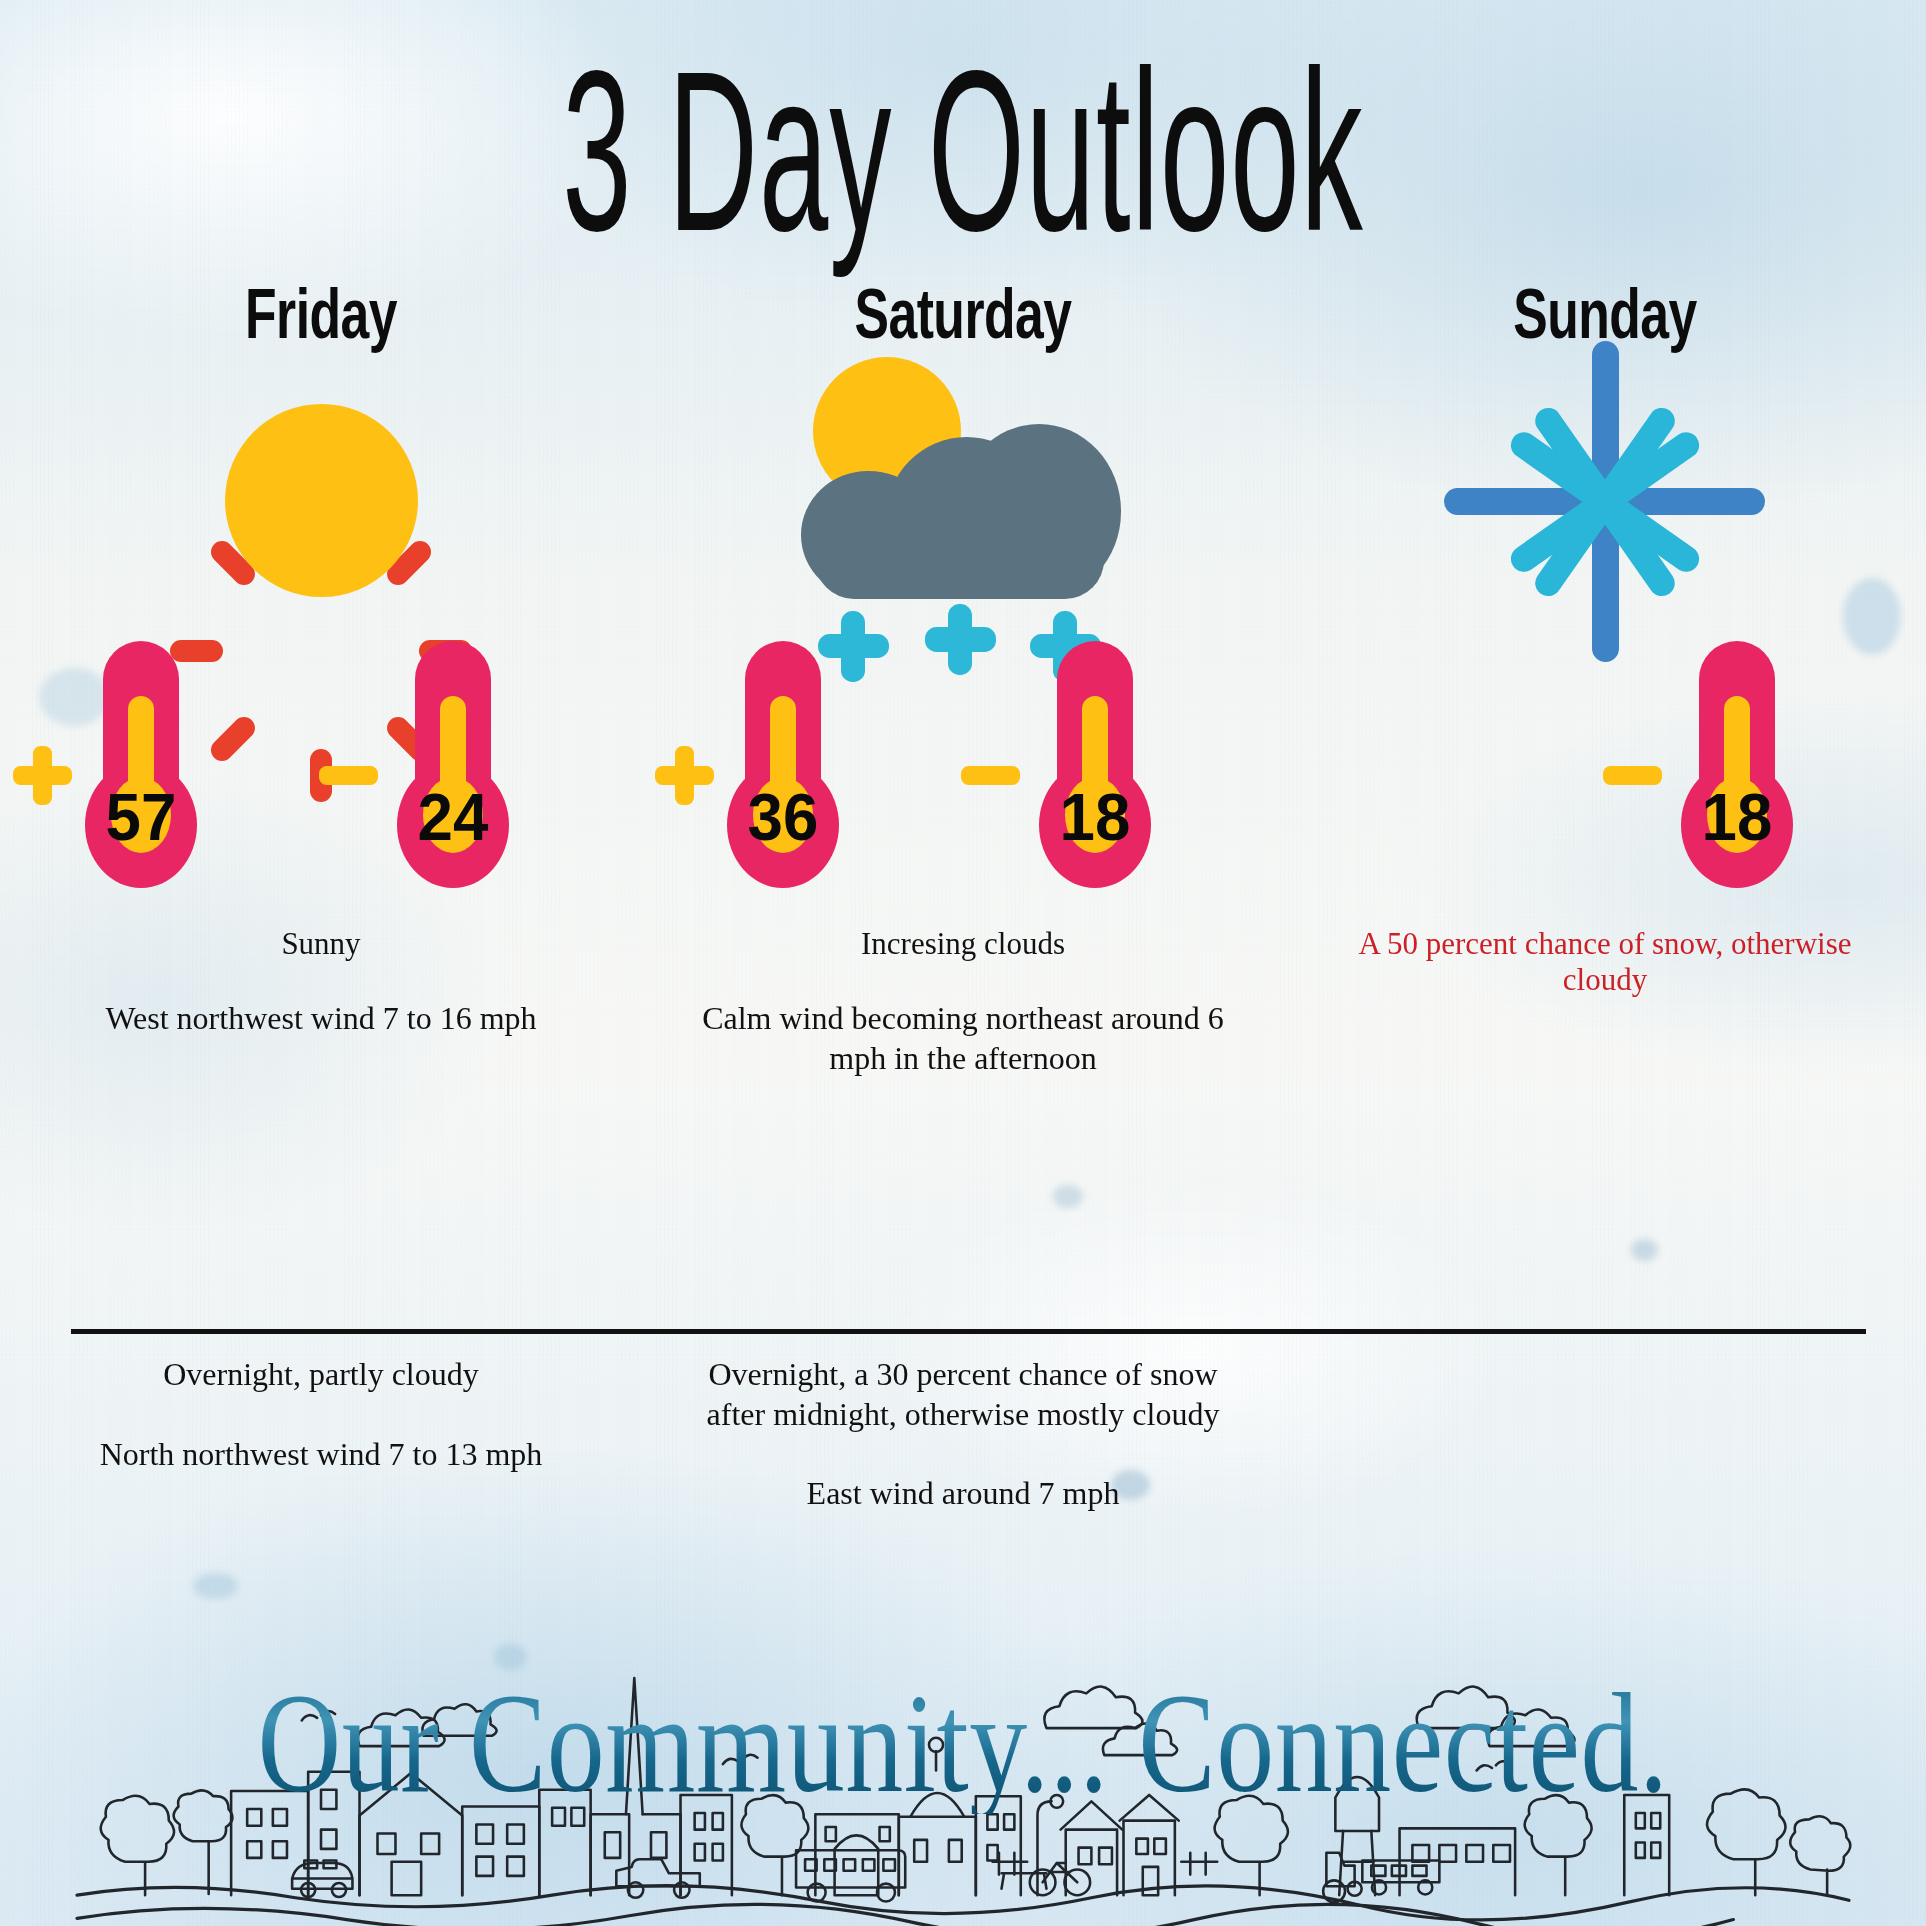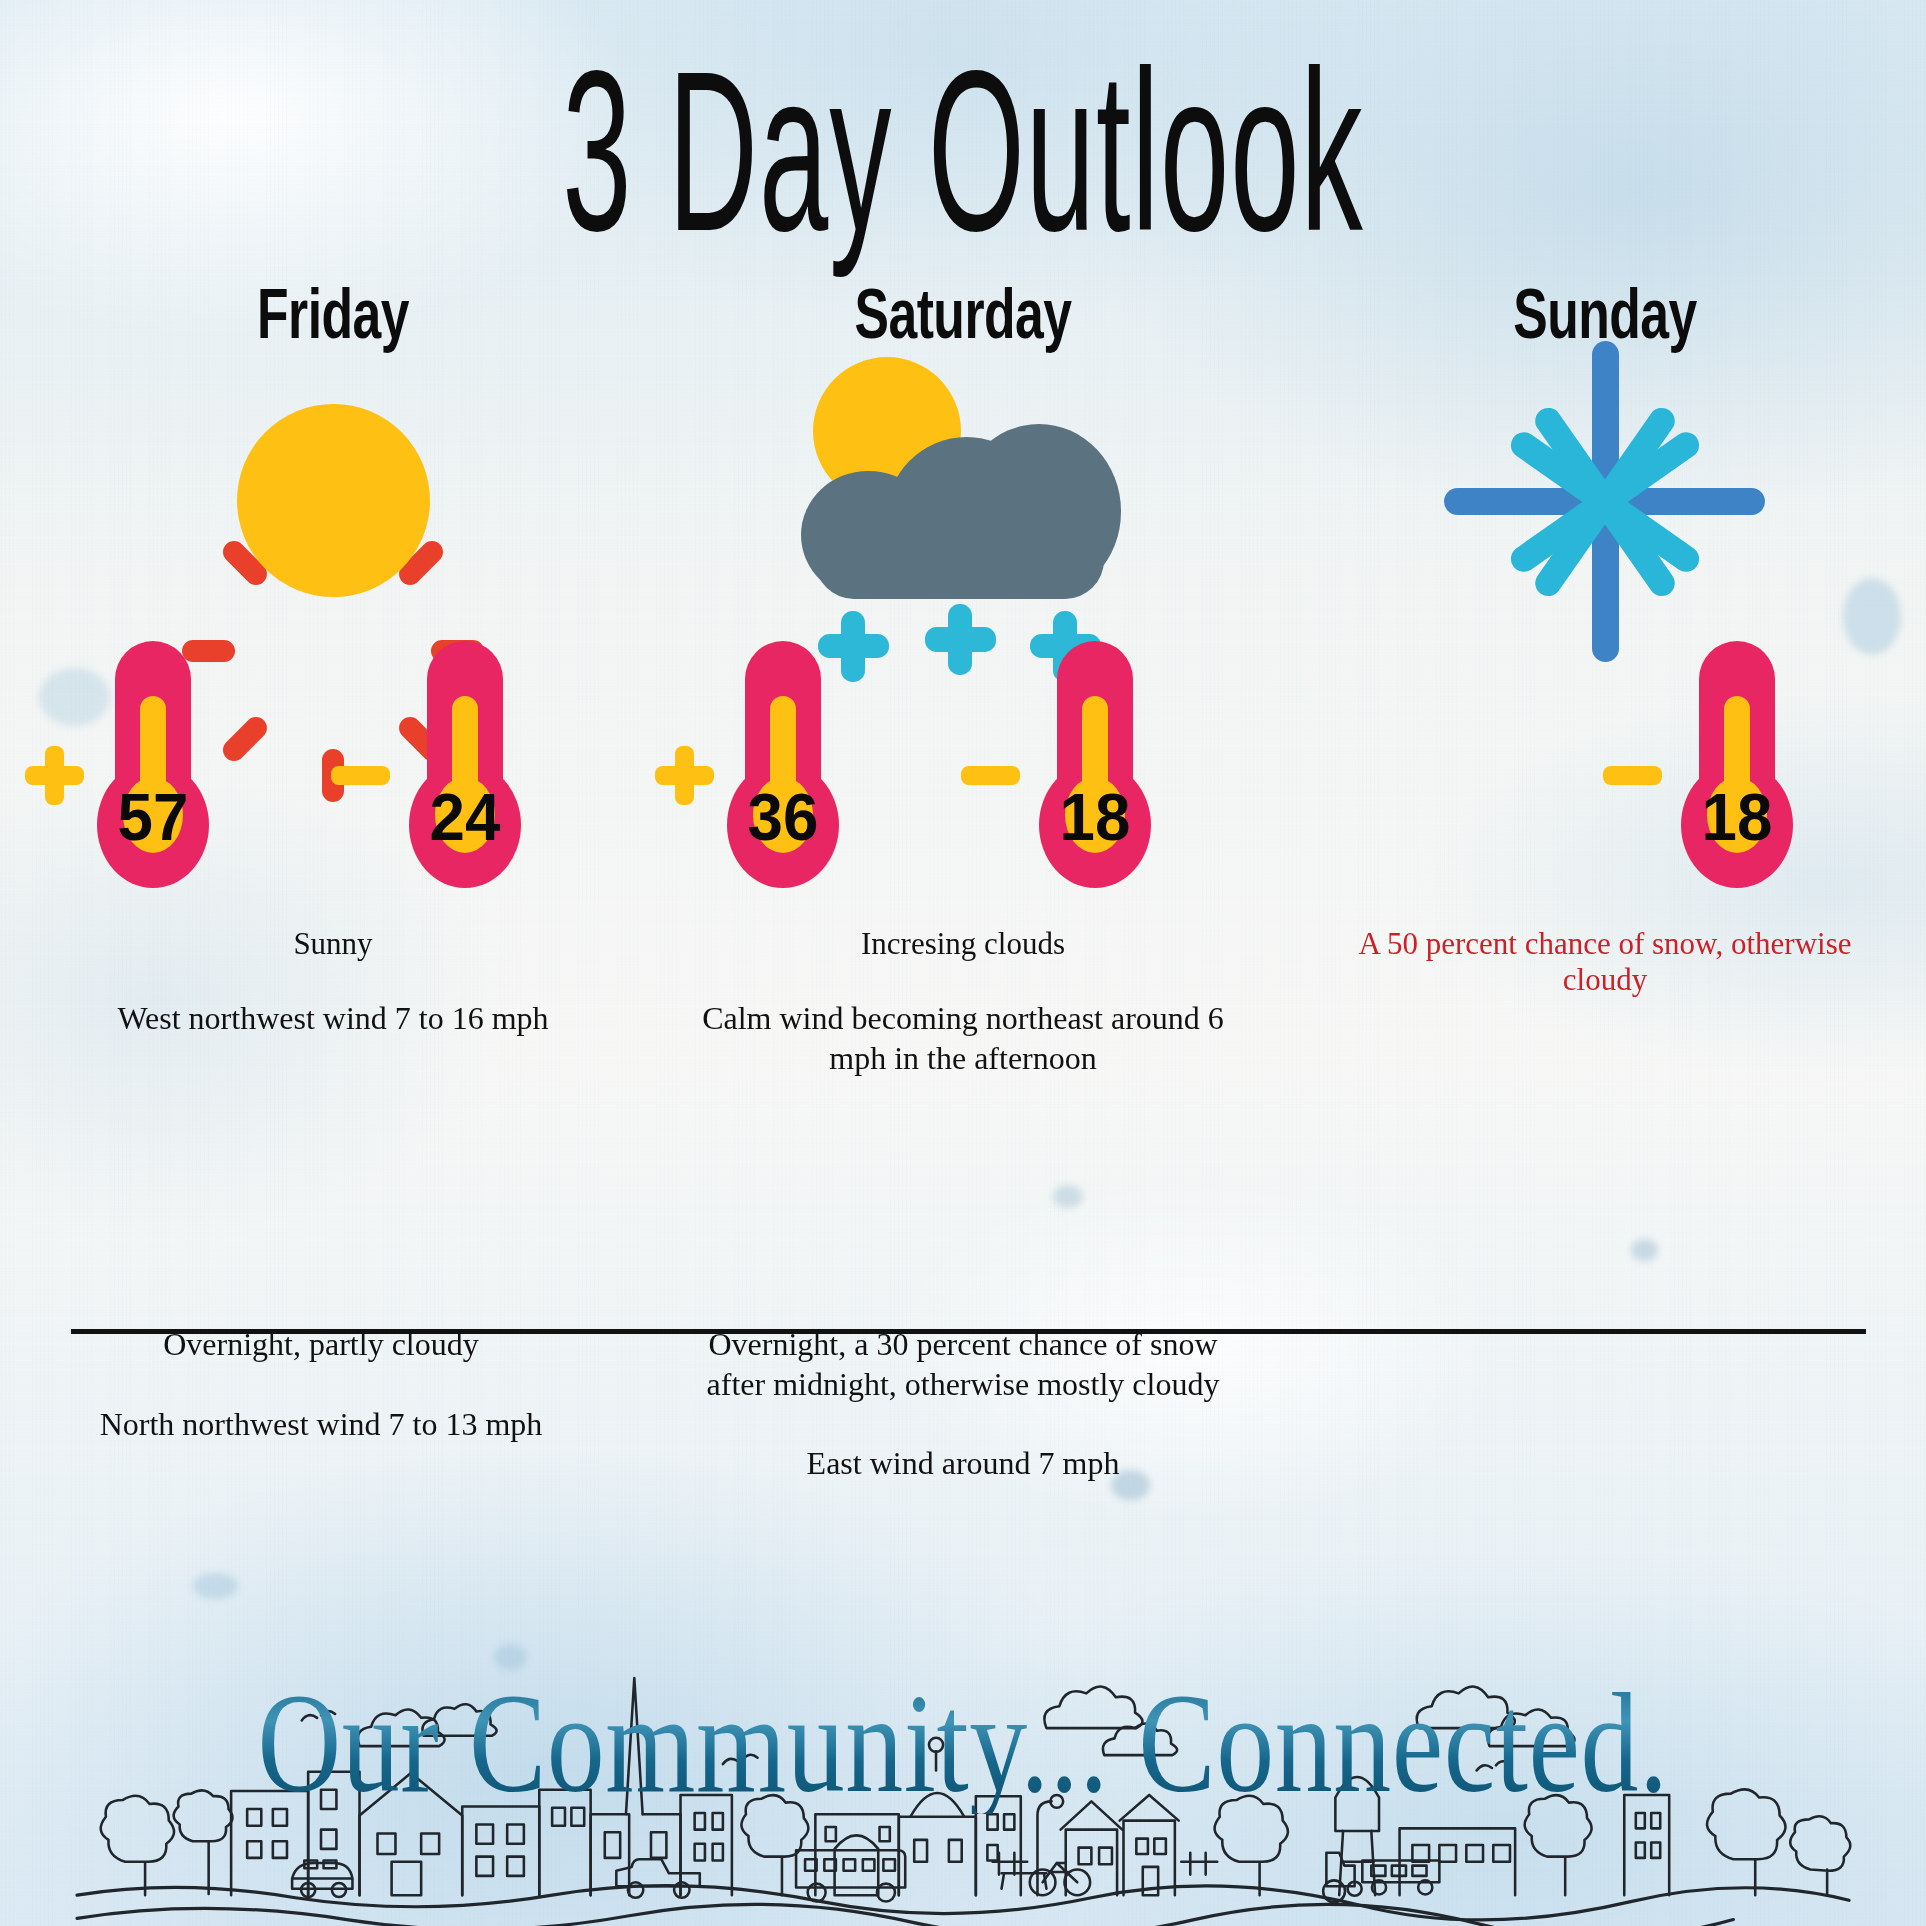--- a/index.html
+++ b/index.html
@@ -54,21 +54,21 @@
     font-weight:400;
     letter-spacing:1.3px;
     color:#0d0d0d;
     transform:scaleX(.72) scaleY(1.32);
     transform-origin:50% 0%;
   }
 
   
   #columns { position:absolute; top:276px; left:0; width:1926px; height:1079px; }
   .col { position:absolute; top:0; width:642px; height:100%; }
-  .col.c0 { left:12px; }
+  .col.c0 { left:0; }
   .col.c1 { left:642px; }
   .col.c2 { left:1284px; }
 
   .day-name {
     text-align:center;
     font-family:"Liberation Sans", sans-serif;
     font-weight:700; font-size:63px; line-height:1;
     color:#0c0c0c; letter-spacing:-0.6px;
     transform:scaleX(.82) scaleY(1.12);
     margin-top:6.4px;
@@ -170,21 +170,21 @@
   }
   .red { color:#CC2026; }
 
   
   #divider {
     position:absolute; left:71px; top:1329px; width:1795px; height:5.1px;
     background:#111;
   }
 
   
-  #overnight { position:absolute; top:1325px; left:0; width:1926px; height:276px; }
+  #overnight { position:absolute; top:1355px; left:0; width:1926px; height:276px; }
   .on-col { position:absolute; top:0; width:642px; }
   .on-col.c0 { left:0; }
   .on-col.c1 { left:642px; }
   .on-col.c2 { left:1284px; }
   .on-desc {
     text-align:center; font-size:32px; line-height:1.24; color:#111;
     padding:0 37px;
   }
   .on-wind {
     margin-top:40px; text-align:center; font-size:32px; line-height:1.24; color:#111;

